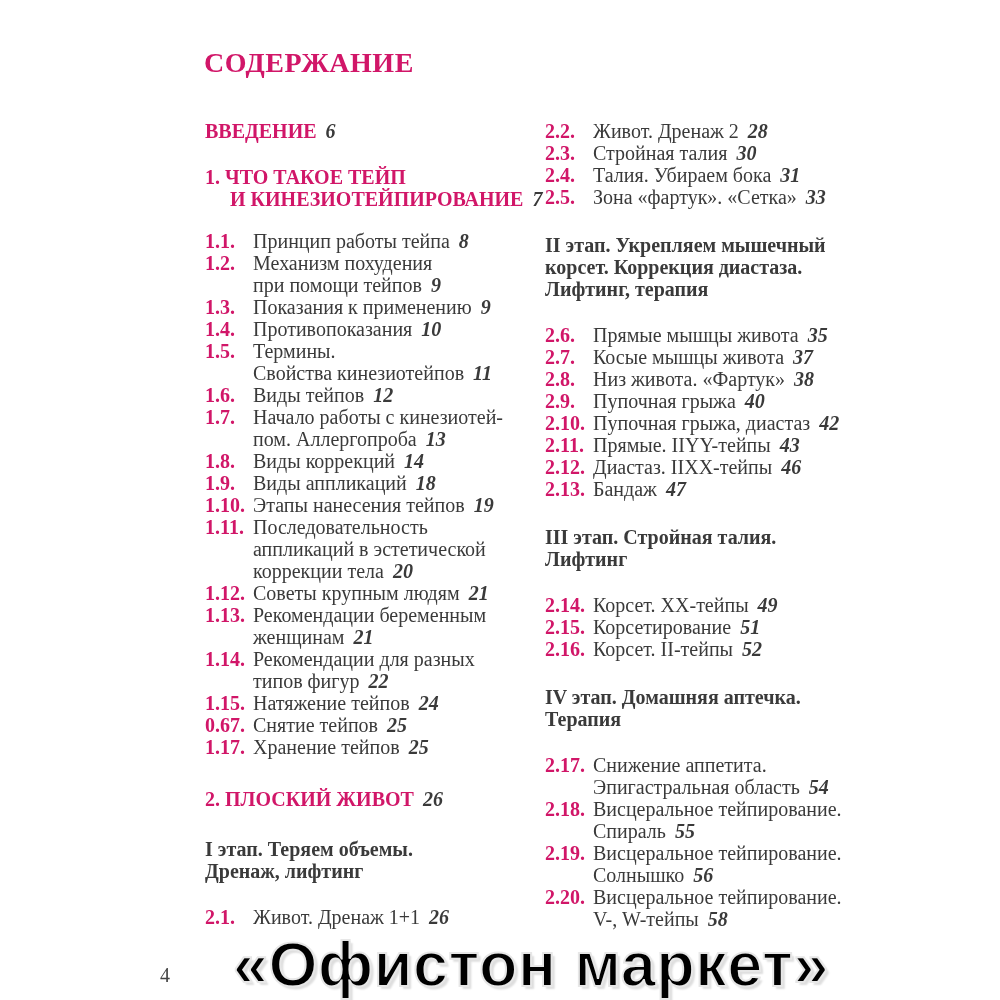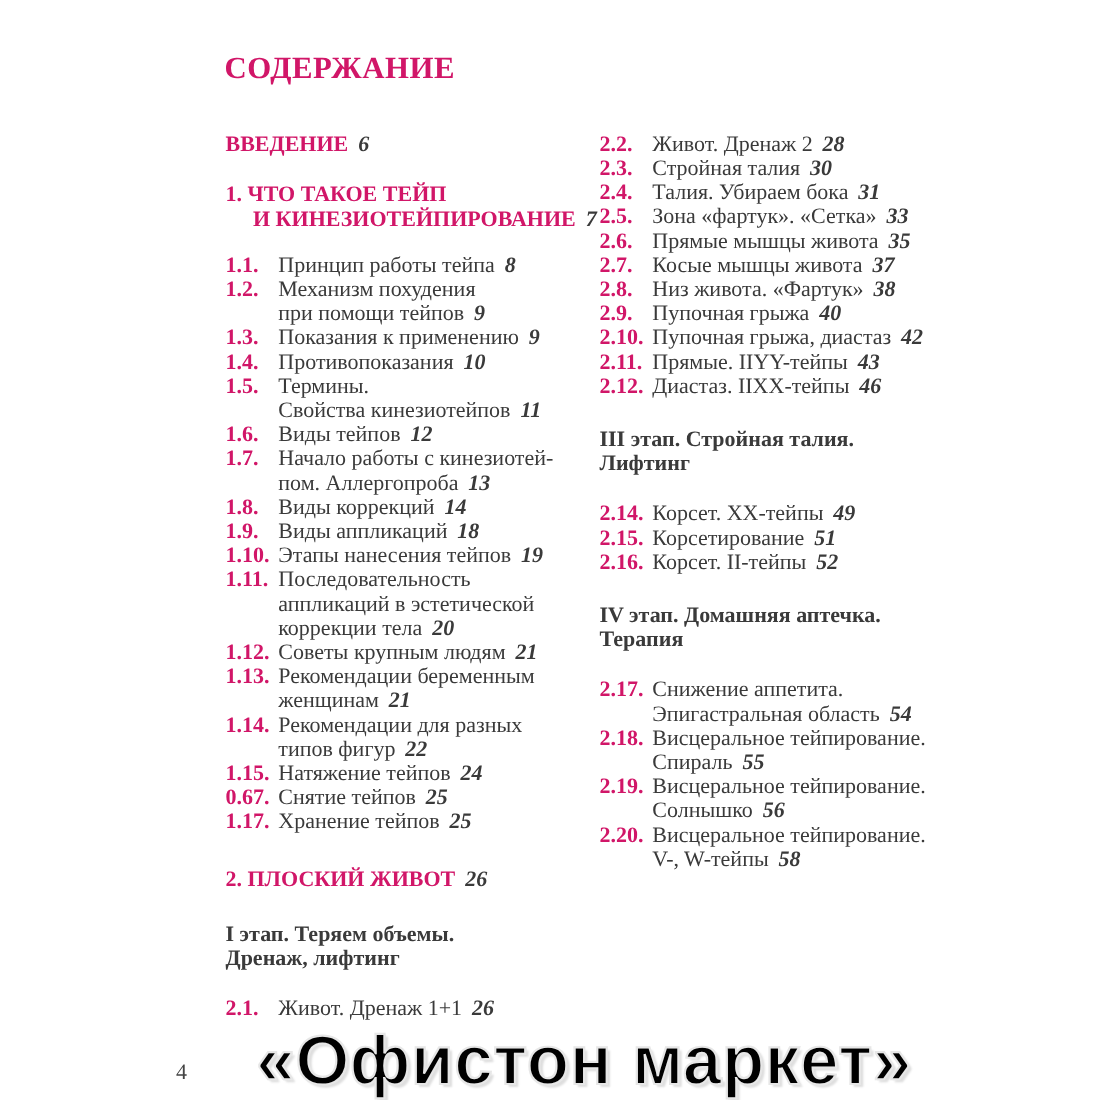--- a/index.html
+++ b/index.html
@@ -176,20 +176,25 @@
           <div class="line"><span class="txt">Стройная талия</span><span class="page-num">30</span></div>
         </div>
         <div class="block item">
           <span class="num">2.4.</span>
           <div class="line"><span class="txt">Талия. Убираем бока</span><span class="page-num">31</span></div>
         </div>
         <div class="block item">
           <span class="num">2.5.</span>
           <div class="line"><span class="txt">Зона «фартук». «Сетка»</span><span class="page-num">33</span></div>
         </div>
+        <div class="block stage">
+          <div class="line"><span class="txt">II этап. Укрепляем мышечный</span></div>
+          <div class="line"><span class="txt">корсет. Коррекция диастаза.</span></div>
+          <div class="line"><span class="txt">Лифтинг, терапия</span></div>
+        </div>
         <div class="block item">
           <span class="num">2.6.</span>
           <div class="line"><span class="txt">Прямые мышцы живота</span><span class="page-num">35</span></div>
         </div>
         <div class="block item">
           <span class="num">2.7.</span>
           <div class="line"><span class="txt">Косые мышцы живота</span><span class="page-num">37</span></div>
         </div>
         <div class="block item">
           <span class="num">2.8.</span>
@@ -203,20 +208,24 @@
           <span class="num">2.10.</span>
           <div class="line"><span class="txt">Пупочная грыжа, диастаз</span><span class="page-num">42</span></div>
         </div>
         <div class="block item">
           <span class="num">2.11.</span>
           <div class="line"><span class="txt">Прямые. IIYY-тейпы</span><span class="page-num">43</span></div>
         </div>
         <div class="block item">
           <span class="num">2.12.</span>
           <div class="line"><span class="txt">Диастаз. IIXX-тейпы</span><span class="page-num">46</span></div>
+        </div>
+        <div class="block item">
+          <span class="num">2.13.</span>
+          <div class="line"><span class="txt">Бандаж</span><span class="page-num">47</span></div>
         </div>
         <div class="block stage">
           <div class="line"><span class="txt">III этап. Стройная талия.</span></div>
           <div class="line"><span class="txt">Лифтинг</span></div>
         </div>
         <div class="block item">
           <span class="num">2.14.</span>
           <div class="line"><span class="txt">Корсет. XX-тейпы</span><span class="page-num">49</span></div>
         </div>
         <div class="block item">

